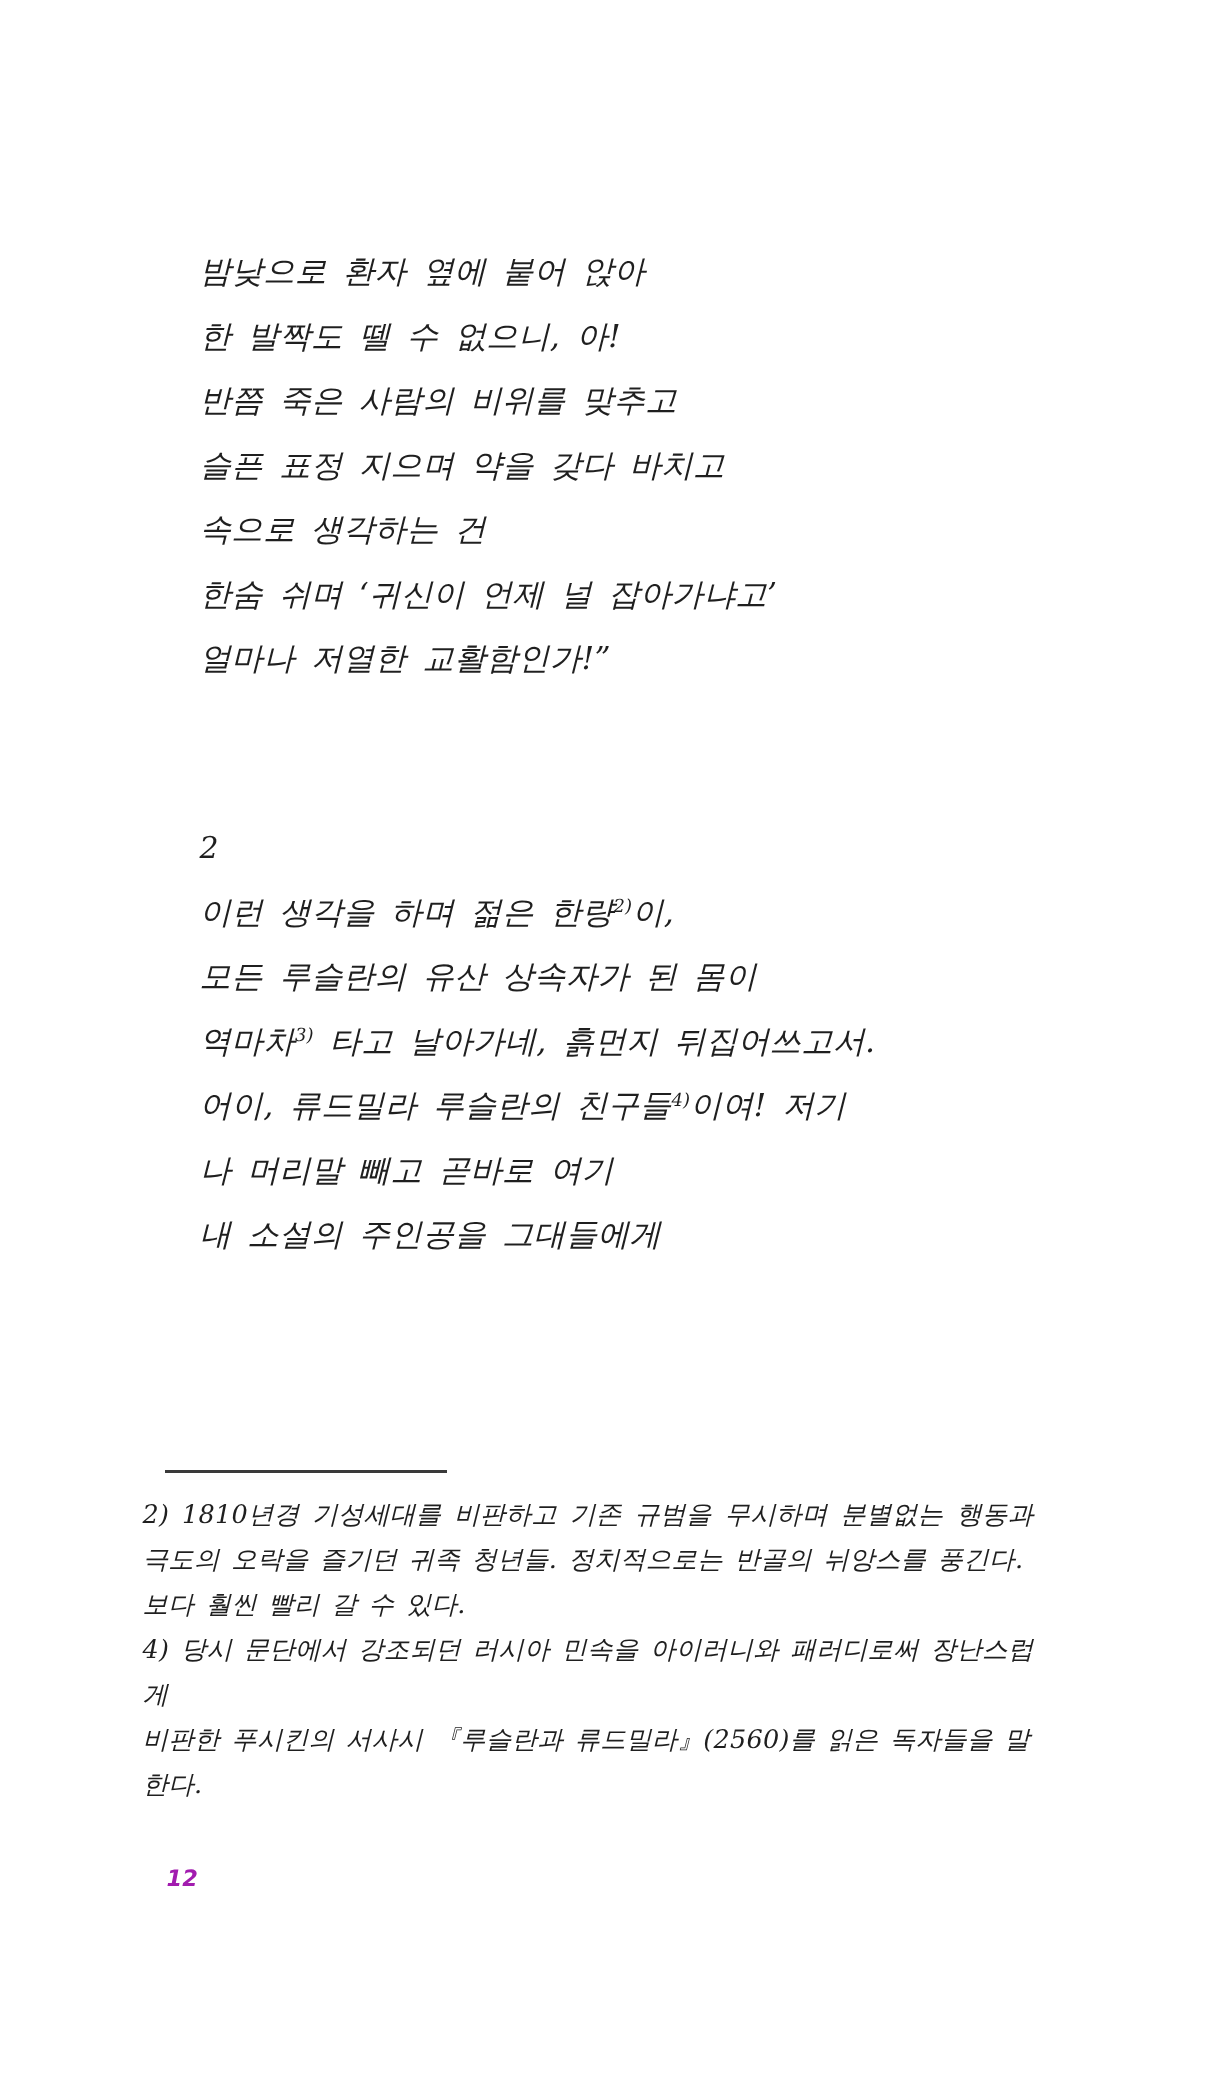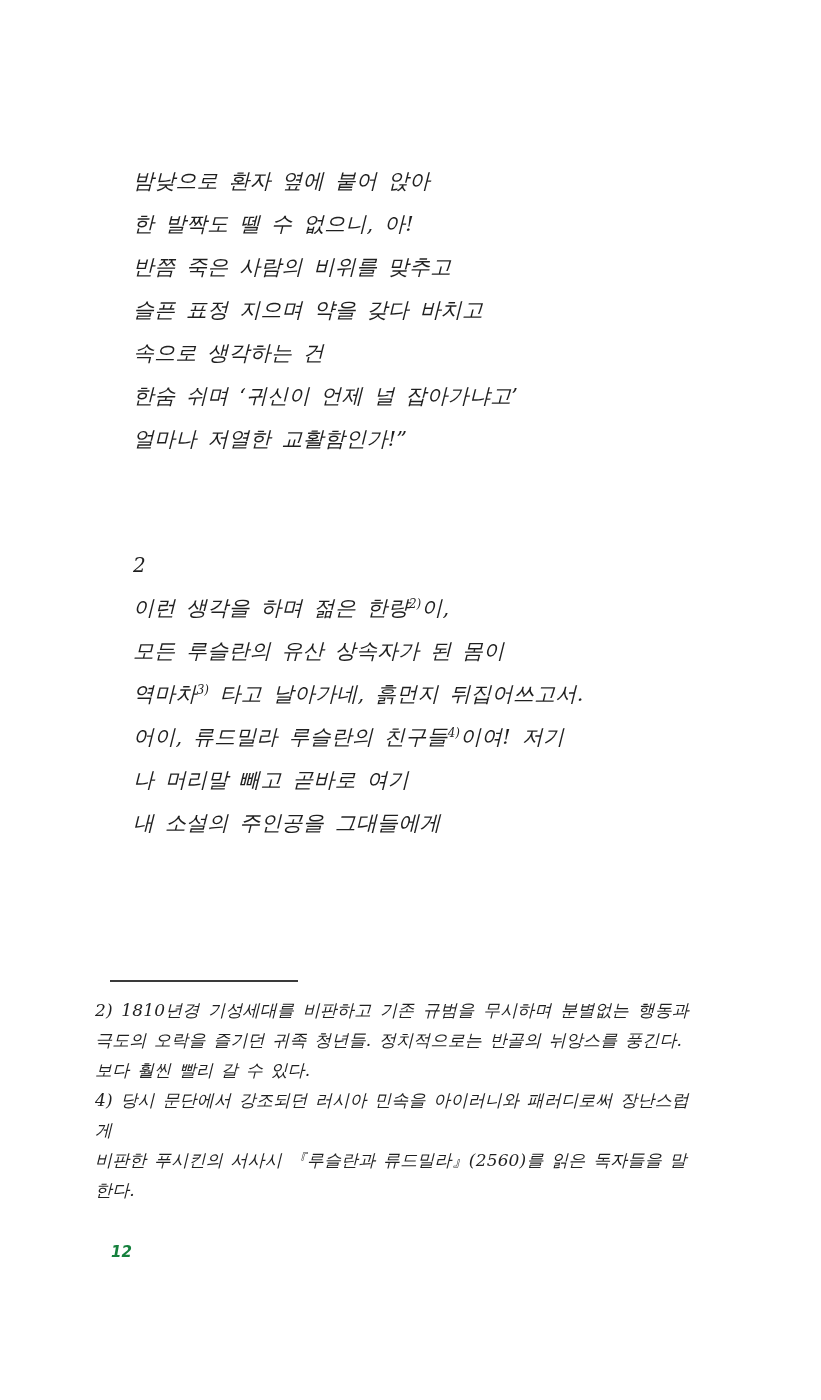--- a/index.html
+++ b/index.html
@@ -64,21 +64,21 @@
     text-align-last: justify;
   }
   .page-number {
     position: absolute;
     left: 111px;
     top: 1241px;
     font-family: "DejaVu Sans", "Liberation Sans", sans-serif;
     font-size: 15px;
     font-weight: 700;
     line-height: 22px;
-    color: #15803d;
+    color: #a21caf;
   }
 </style>
 </head>
 <body>
 
 <div class="page">
 
   <div class="stanza stanza-1" id="stanza1">
       <div class="line">밤낮으로 환자 옆에 붙어 앉아</div>
       <div class="line">한 발짝도 뗄 수 없으니, 아!</div>

